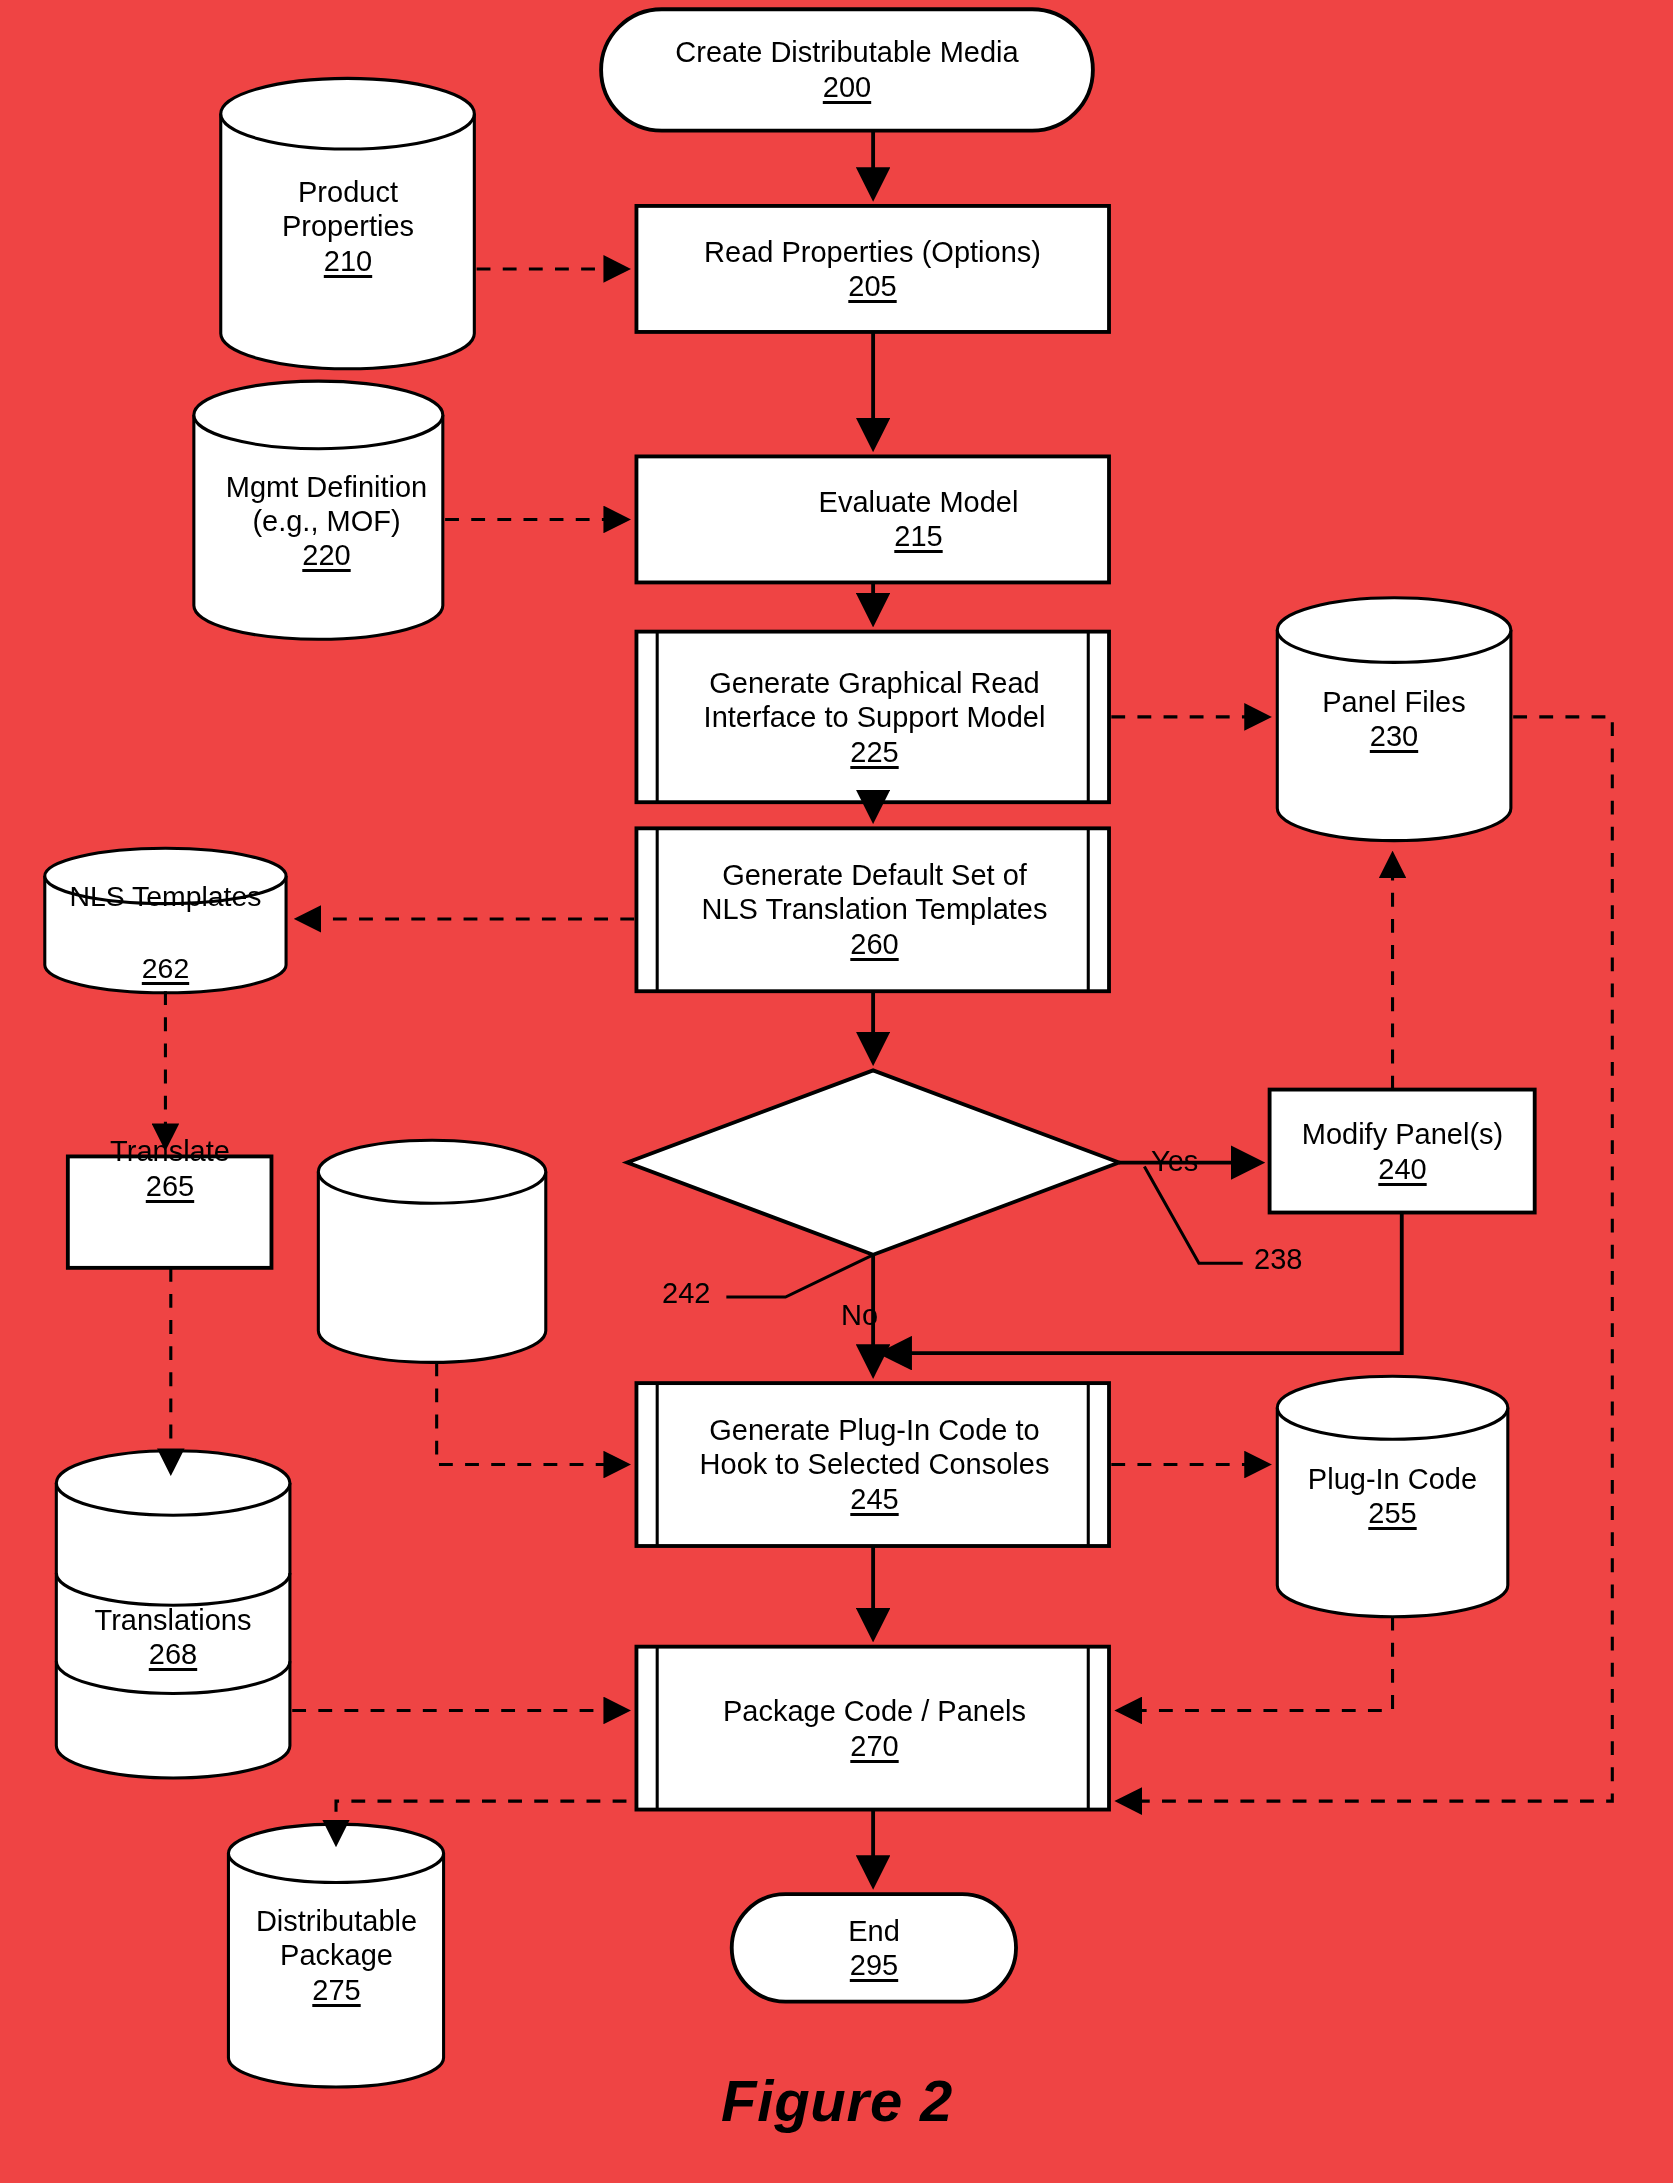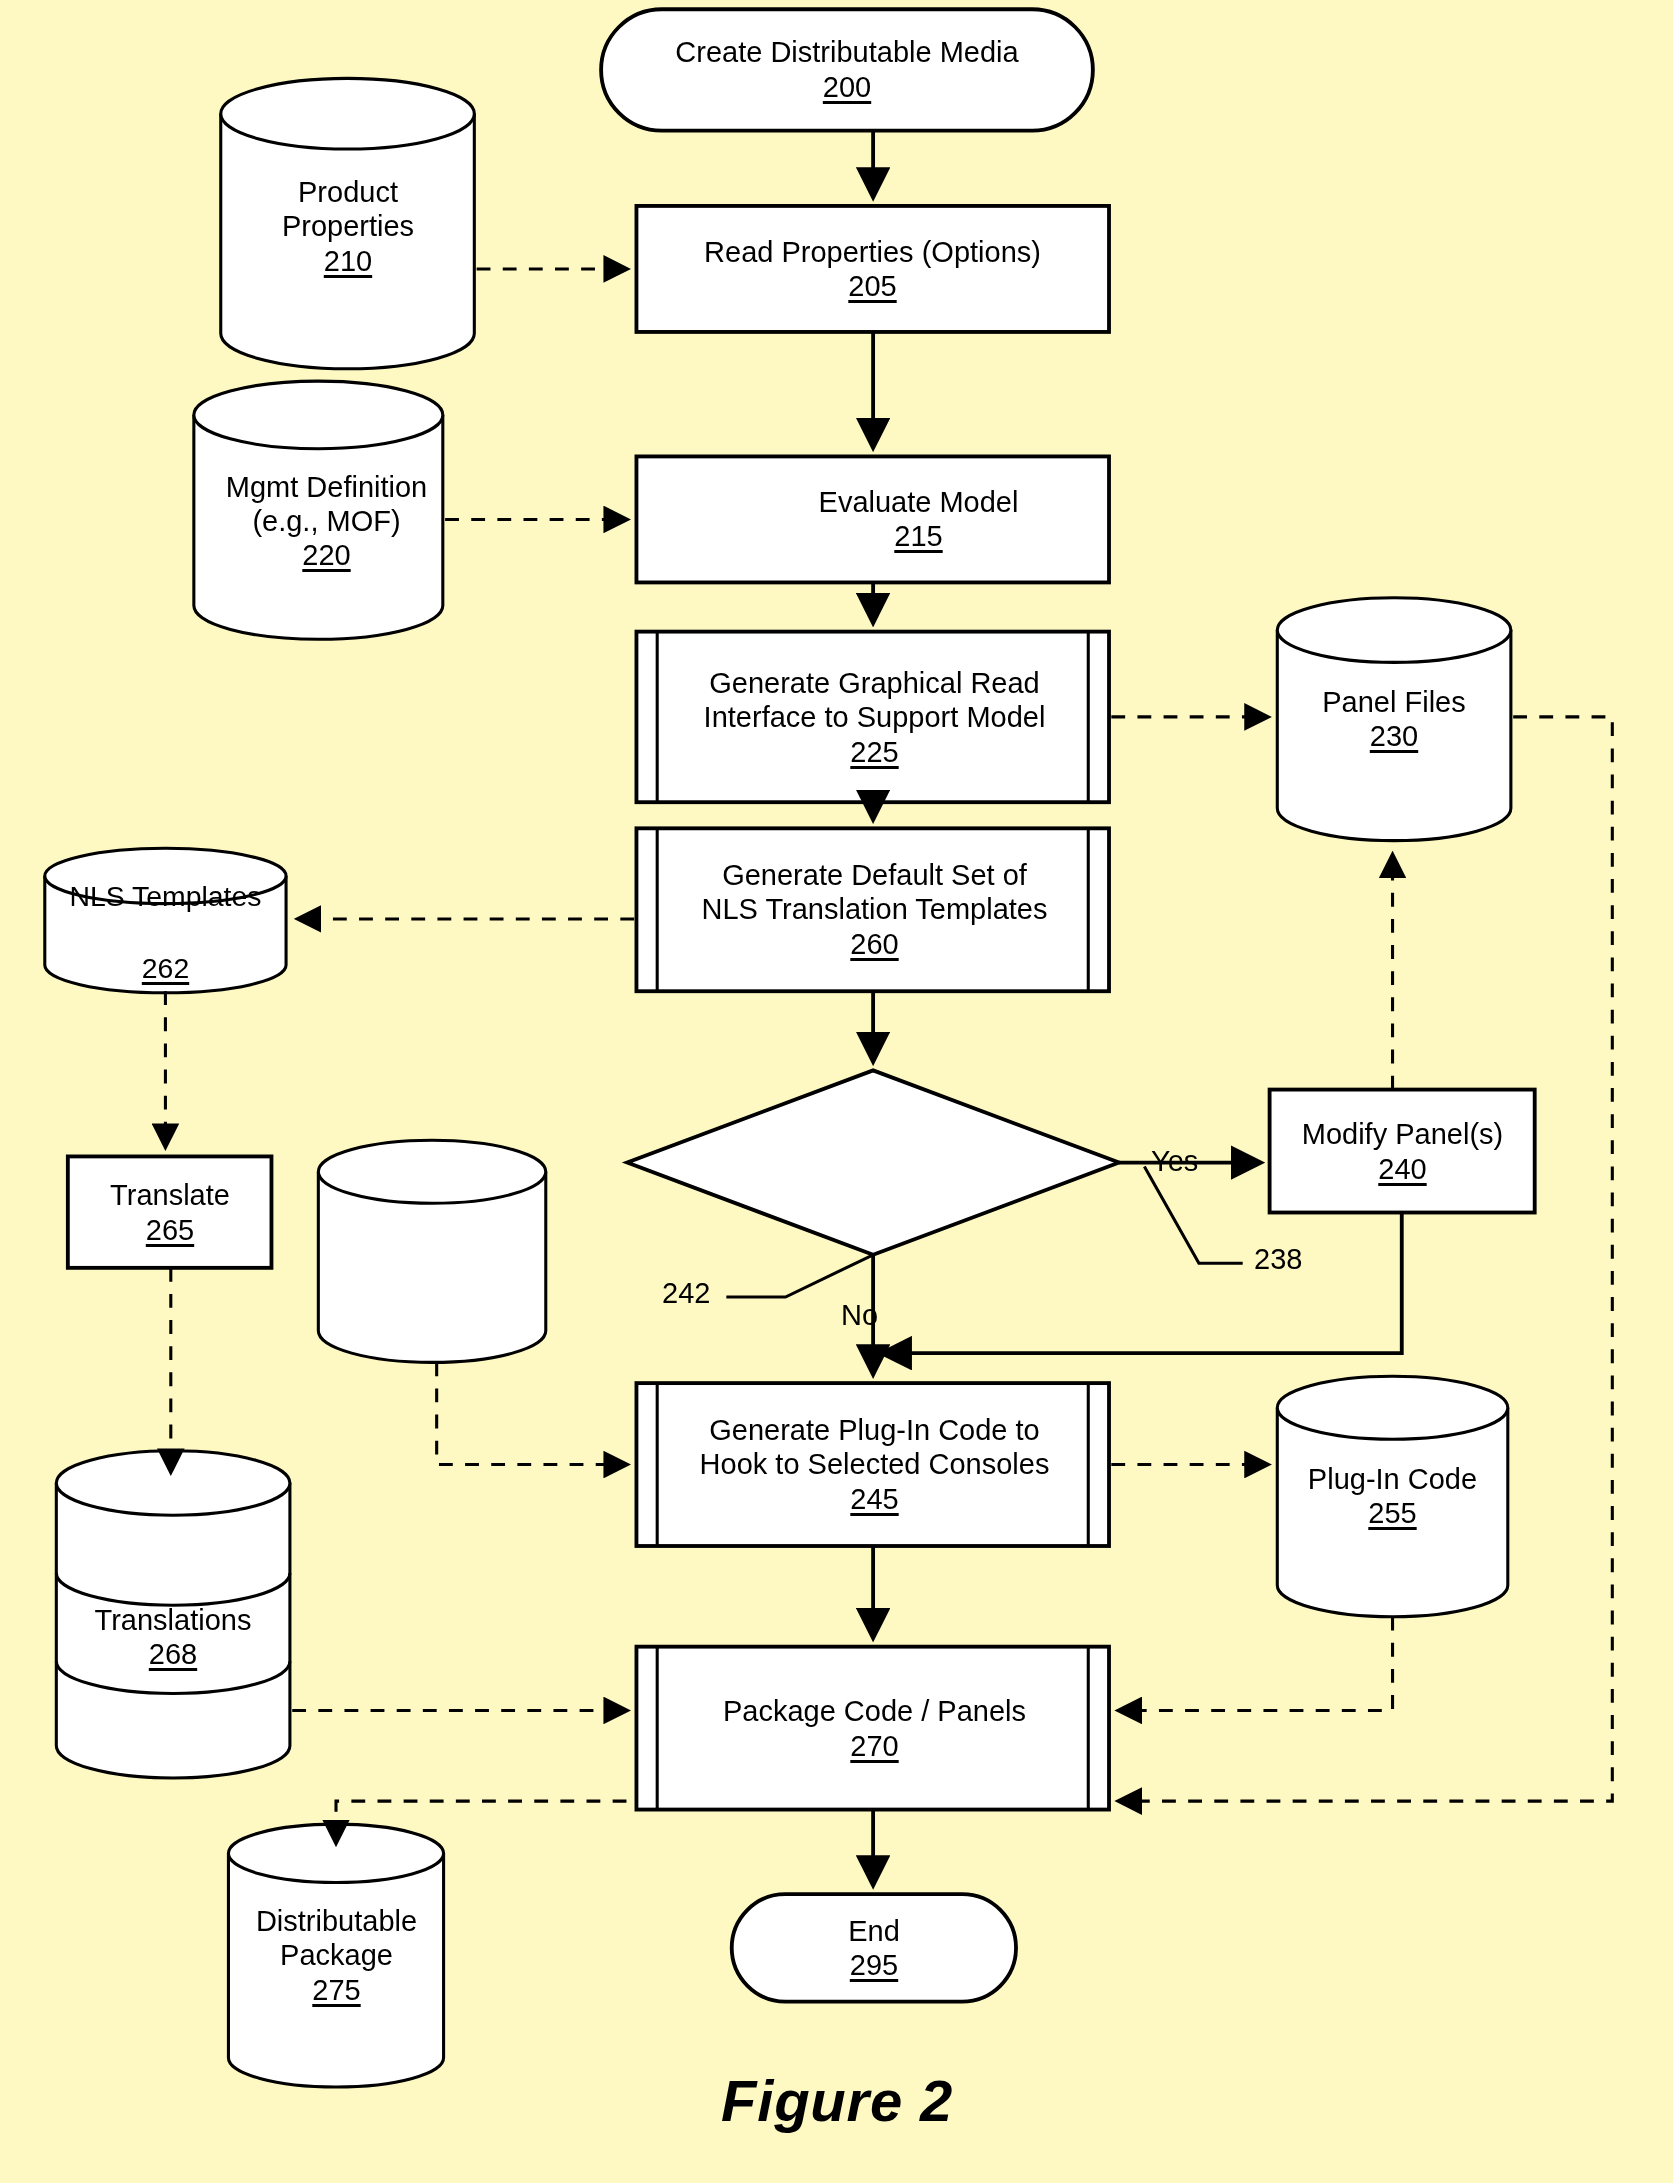--- a/index.html
+++ b/index.html
@@ -7,21 +7,21 @@
     padding: 0;
     background: #ffffff;
   }
   body {
     font-family: "Liberation Sans", sans-serif;
   }
   #figure-root {
     position: relative;
     width: 1674px;
     height: 2183px;
-    background: #fef9c3;
+    background: #ef4444;
     overflow: hidden;
   }
   svg.layer {
     position: absolute;
     left: 0;
     top: 0;
     width: 1674px;
     height: 2183px;
   }
   
@@ -310,21 +310,21 @@
     <span class="ln">NLS Translation Templates</span>
     <span class="ln ref">260</span>
   </div>
 
 
   <div class="node-text" style="left:1270px; top:1090px; width:265px; height:123px;">
     <span class="ln">Modify Panel(s)</span>
     <span class="ln ref">240</span>
   </div>
 
-  <div class="node-text" style="left:68px; top:1157px; width:204px; height:111px;">
+  <div class="node-text" style="left:68px; top:1113px; width:204px; height:111px;">
     <span class="ln">Translate</span>
     <span class="ln ref">265</span>
   </div>
 
 
   <div class="node-text" style="left:56px; top:1587px; width:234px; height:100px;">
     <span class="ln">Translations</span>
     <span class="ln ref">268</span>
   </div>
 

